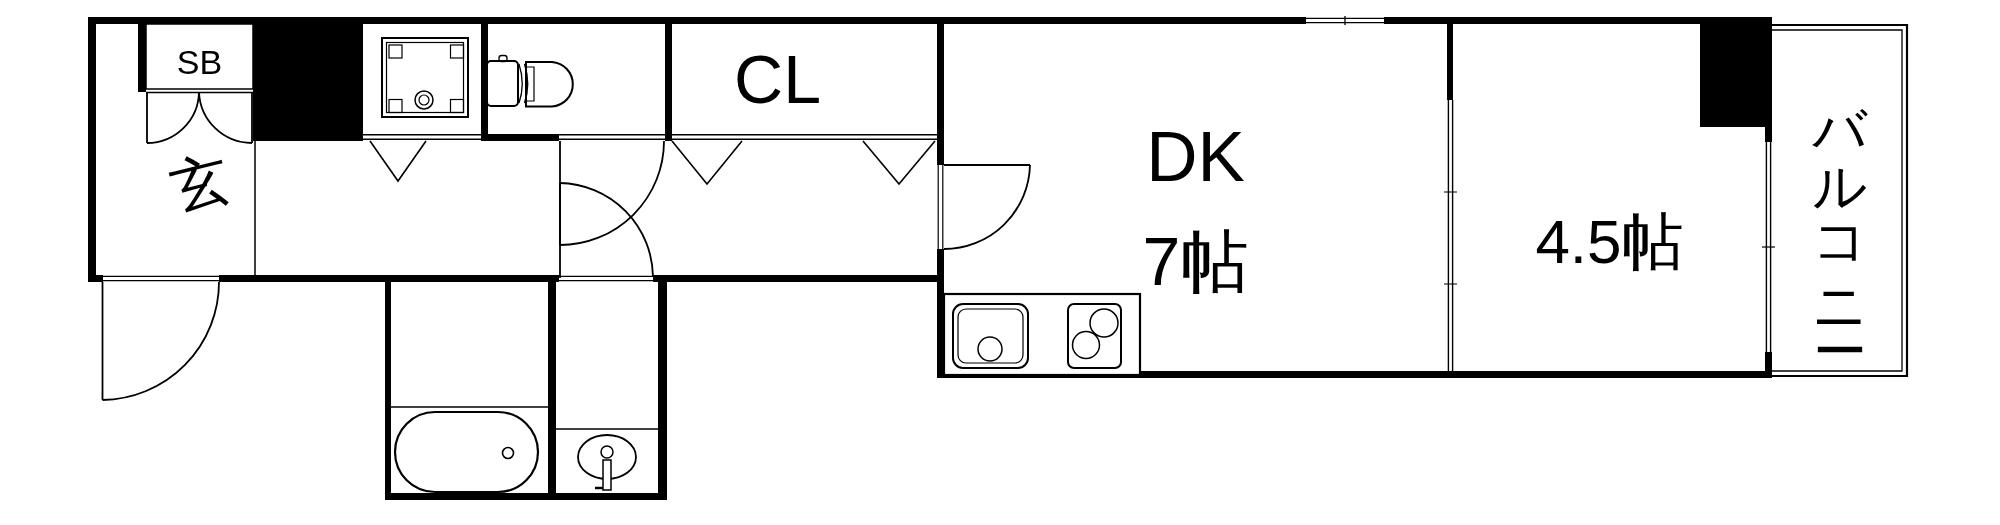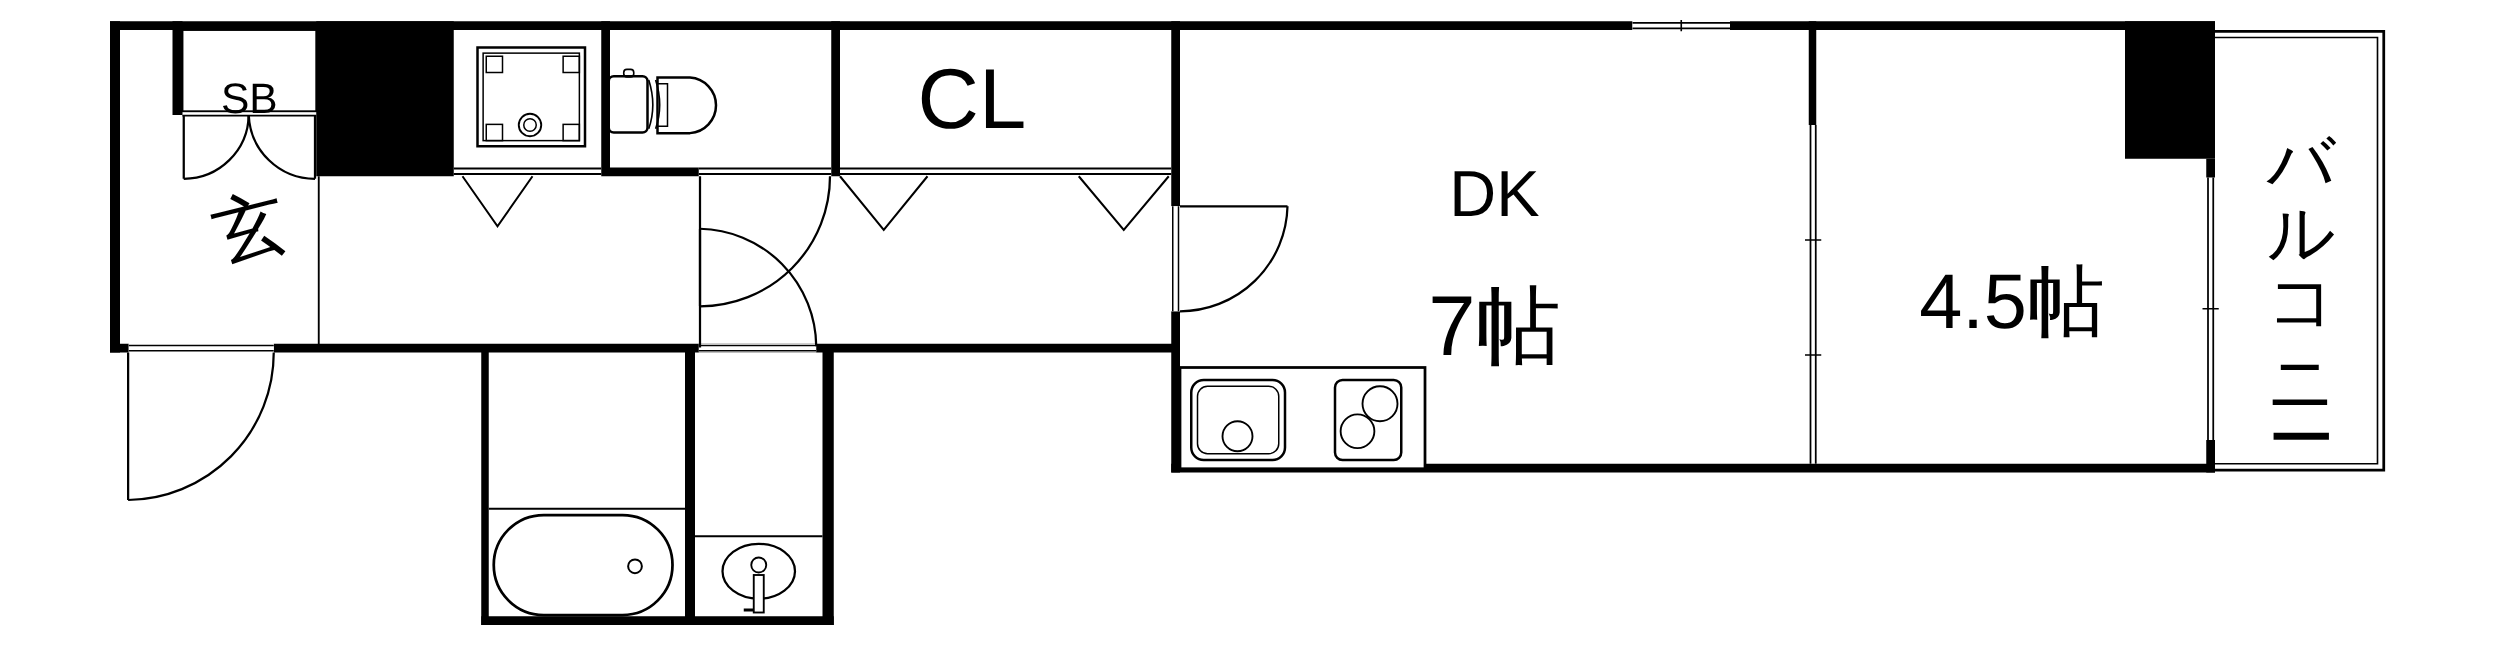--- a/index.html
+++ b/index.html
@@ -1,25 +1,25 @@
 <!DOCTYPE html>
 <html><head>
 <meta charset="utf-8">
 <style>
   html,body{margin:0;padding:0;background:#ffffff;}
   .stage{position:relative;width:2000px;height:525px;background:#ffffff;overflow:hidden;
          font-family:"Liberation Sans", sans-serif;color:#000;}
   .linework{position:absolute;left:0;top:0;}
   .lbl{position:absolute;display:flex;align-items:center;justify-content:center;
        white-space:nowrap;color:#000;line-height:1;}
-  .lbl-sb{left:146px;top:41px;width:107px;height:76px;font-size:34px;text-align:right;}
+  .lbl-sb{left:146px;top:24px;width:107px;height:76px;font-size:34px;text-align:right;}
   .lbl-genkan{left:150px;top:140px;width:100px;height:86px;font-size:58px;}
   .lbl-genkan span{display:block;transform:rotate(-14deg);}
   .lbl-cl{left:672px;top:24px;width:211px;height:110px;font-size:68px;}
-  .lbl-dk{left:944px;top:108px;width:503px;height:96px;font-size:52px;}
+  .lbl-dk{left:944px;top:108px;width:503px;height:96px;font-size:71px;}
   .lbl-dk-size{left:944px;top:198px;width:503px;height:86px;font-size:68px;margin-top:20px;}
   .lbl-yoshitsu{left:1454px;top:110px;width:311px;height:96px;font-size:68px;}
   .lbl-yoshitsu-size{left:1454px;top:200px;width:311px;height:84px;font-size:62px;}
   .lbl-balcony{left:1806px;top:32px;width:70px;height:330px;font-size:54px;
                writing-mode:vertical-rl;text-orientation:upright;letter-spacing:2px;}
 </style>
 </head>
 <body>
 
 <div class="stage">

